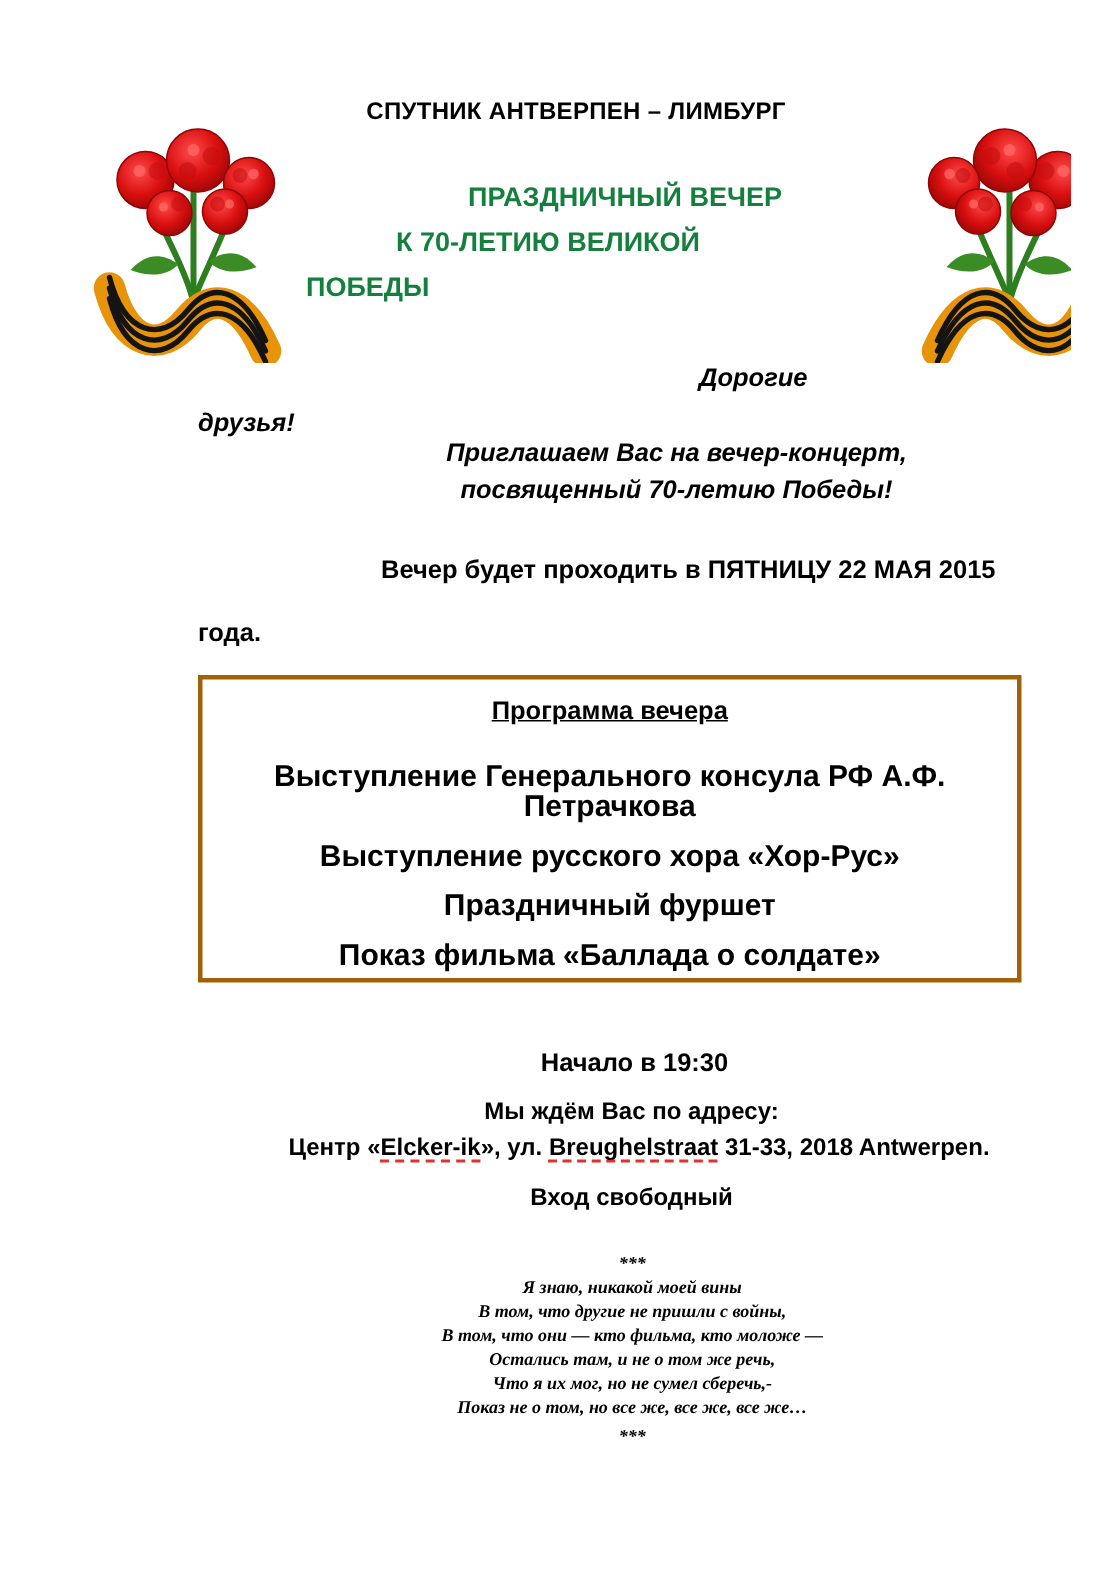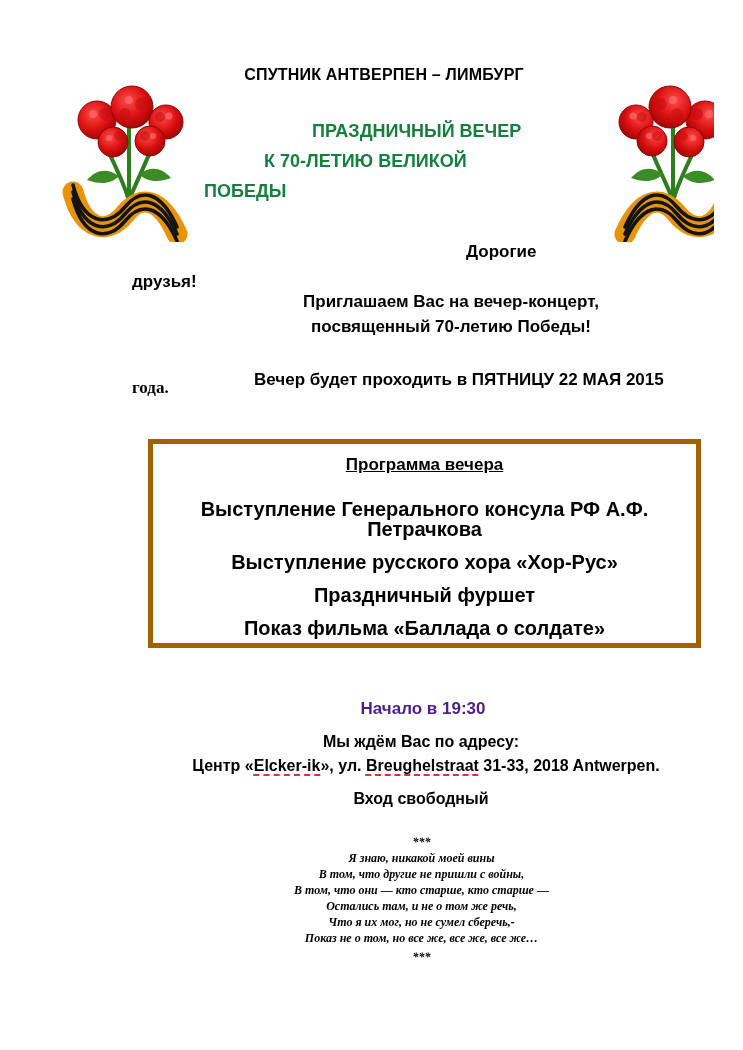--- a/index.html
+++ b/index.html
@@ -15,40 +15,40 @@
 
   .flower { width:140px; height:158px; }
   .flower-left  { left:28px;  top:84px; }
   .flower-right { left:576px; top:84px; transform:scaleX(-1); }
 
   .red-heading { color:#15803d; font-weight:bold; font-size:18px; white-space:nowrap; }
   .rh1 { left:283px; top:121px; }
   .rh2 { left:235px; top:151px; }
   .rh3 { left:175px; top:181px; }
 
-  .greet { font-size:17px; font-weight:bold; white-space:nowrap; }
+  .greet { font-size:17px; font-weight:bold; font-style:italic; white-space:nowrap; }
   .greet1 { left:437px; top:242px; }
   .greet2 { left:103px; top:272px; }
 
-  .invite { font-size:17px; font-weight:bold; }
+  .invite { font-size:17px; font-weight:bold; font-style:italic; }
   .inv1 { left:422px; top:292px; }
   .inv2 { left:422px; top:317px; }
 
   .datep { font-size:17px; font-weight:bold; white-space:nowrap; }
   .date1 { left:225px; top:370px; }
-  .date2 { left:103px; top:378px;font-family:Liberation Serif, serif; }
+  .date2 { left:103px; top:412px; }
 
   .program-box {
-    left:103px; top:439px; width:543px; height:199px;
-    border:5px solid #a16207; text-align:center; box-sizing:content-box;margin-left:16px;
+    left:103px; top:450px; width:543px; height:199px;
+    border:3px solid #a16207; text-align:center; box-sizing:content-box;
   }
   .program-title { margin:11px 0 24px 0; font-size:17px; font-weight:bold; text-decoration:underline; }
   .program-item  { margin:13px 0 0 0; font-size:20px; font-weight:bold; line-height:20px; }
 
-  .start-time { left:394px; top:699px; color:#4c1d95; font-weight:bold; font-size:17px; }
+  .start-time { left:394px; top:699px; color:#000000; font-weight:bold; font-size:17px; }
 
   .addr-intro { left:392px; top:733px; font-weight:bold; font-size:16px; }
   .addr-line  { left:397px; top:757px; font-weight:bold; font-size:16px; }
   .spell {
     text-decoration:underline; text-decoration-style:dashed;
     text-decoration-color:#e03030; text-decoration-thickness:1.5px;
     text-underline-offset:3px;
   }
   .entry { left:392px; top:790px; font-weight:bold; font-size:16px; }
 
@@ -148,20 +148,20 @@
 
   <div class="abs cx addr-intro">Мы ждём Вас по адресу:</div>
   <div class="abs cx addr-line"><span>Центр «</span><span class="spell">Elcker-ik</span><span>», ул. </span><span class="spell">Breughelstraat</span><span> 31-33, 2018 Antwerpen.</span></div>
 
   <div class="abs cx entry">Вход свободный</div>
 
   <div class="abs poem">
     <div>***</div>
     <div>Я знаю, никакой моей вины</div>
     <div>В том, что другие не пришли с войны,</div>
-    <div>В том, что они — кто старше, кто старше —</div>
+    <div>В том, что они — кто фильма, кто моложе —</div>
     <div>Остались там, и не о том же речь,</div>
     <div>Что я их мог, но не сумел сберечь,-</div>
     <div>Показ не о том, но все же, все же, все же…</div>
     <div class="divider-bottom">***</div>
   </div>
 
 </div>
 
 </body></html>

